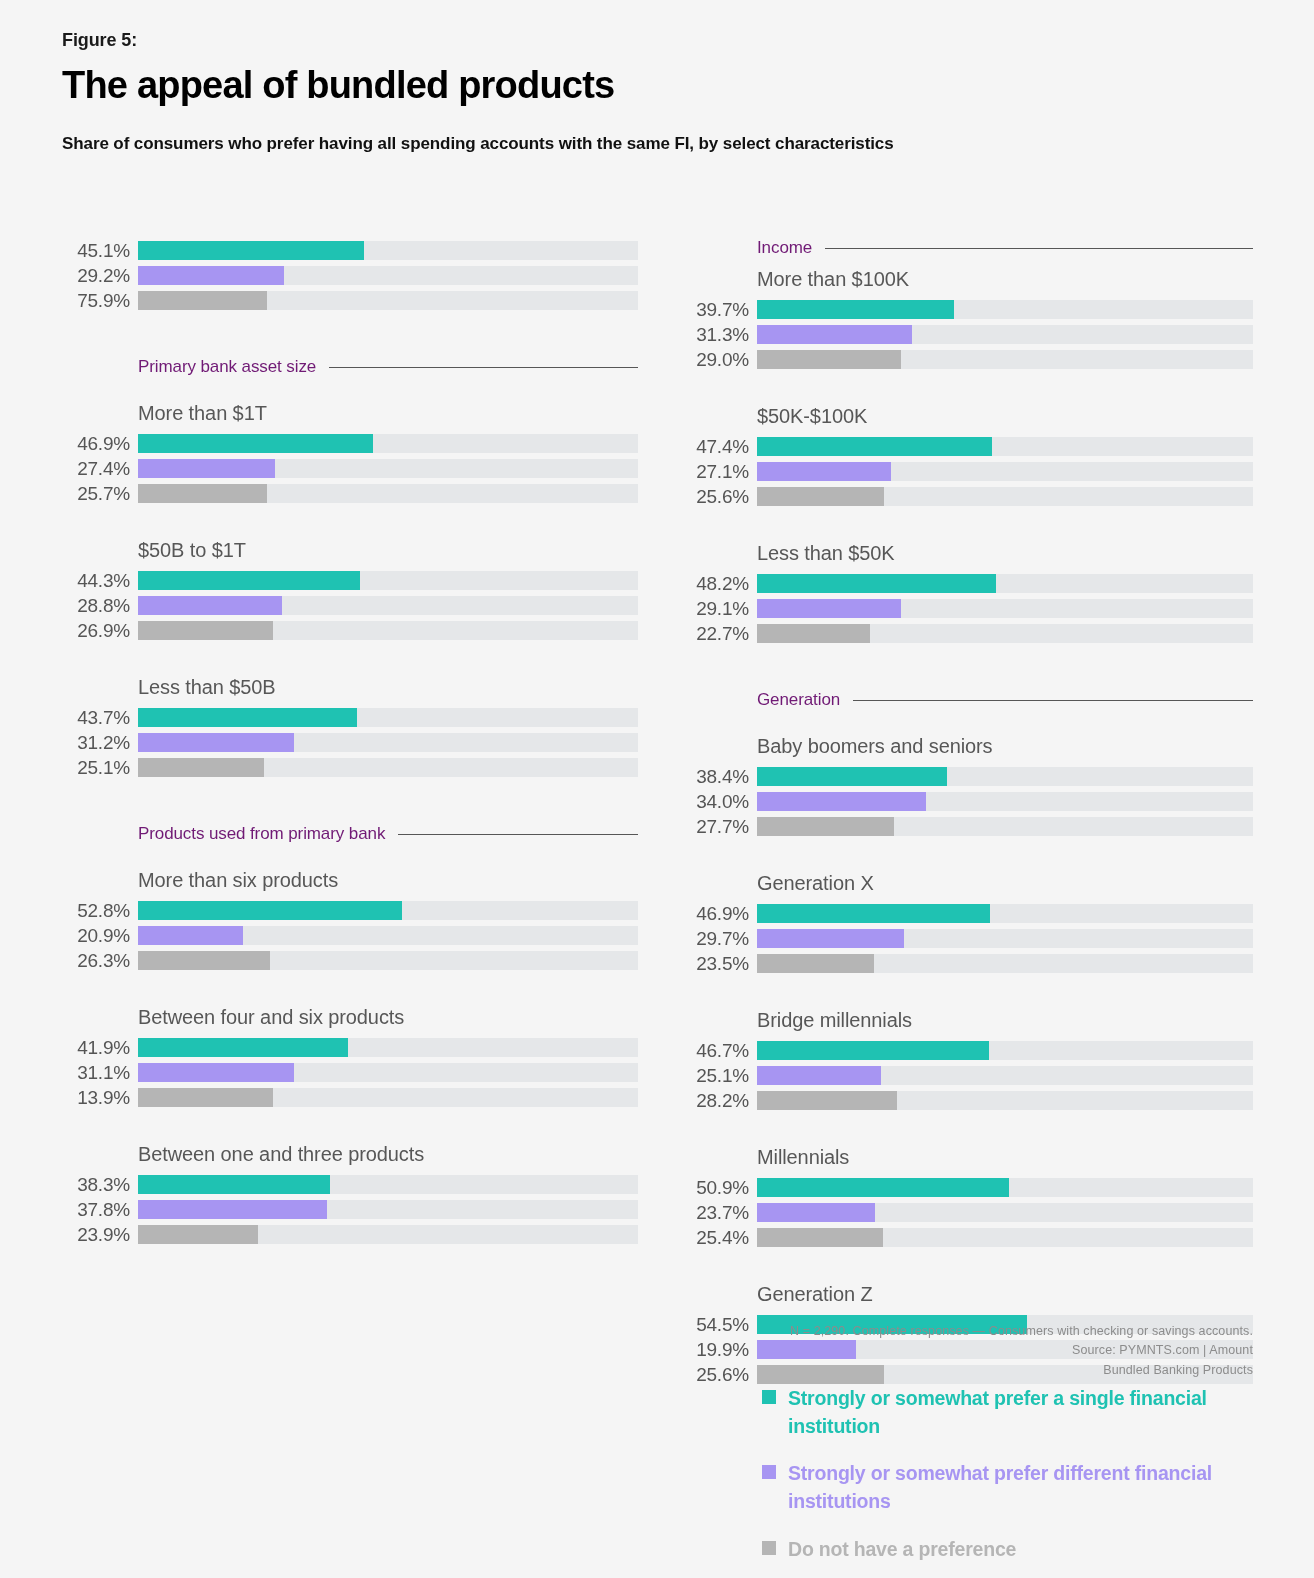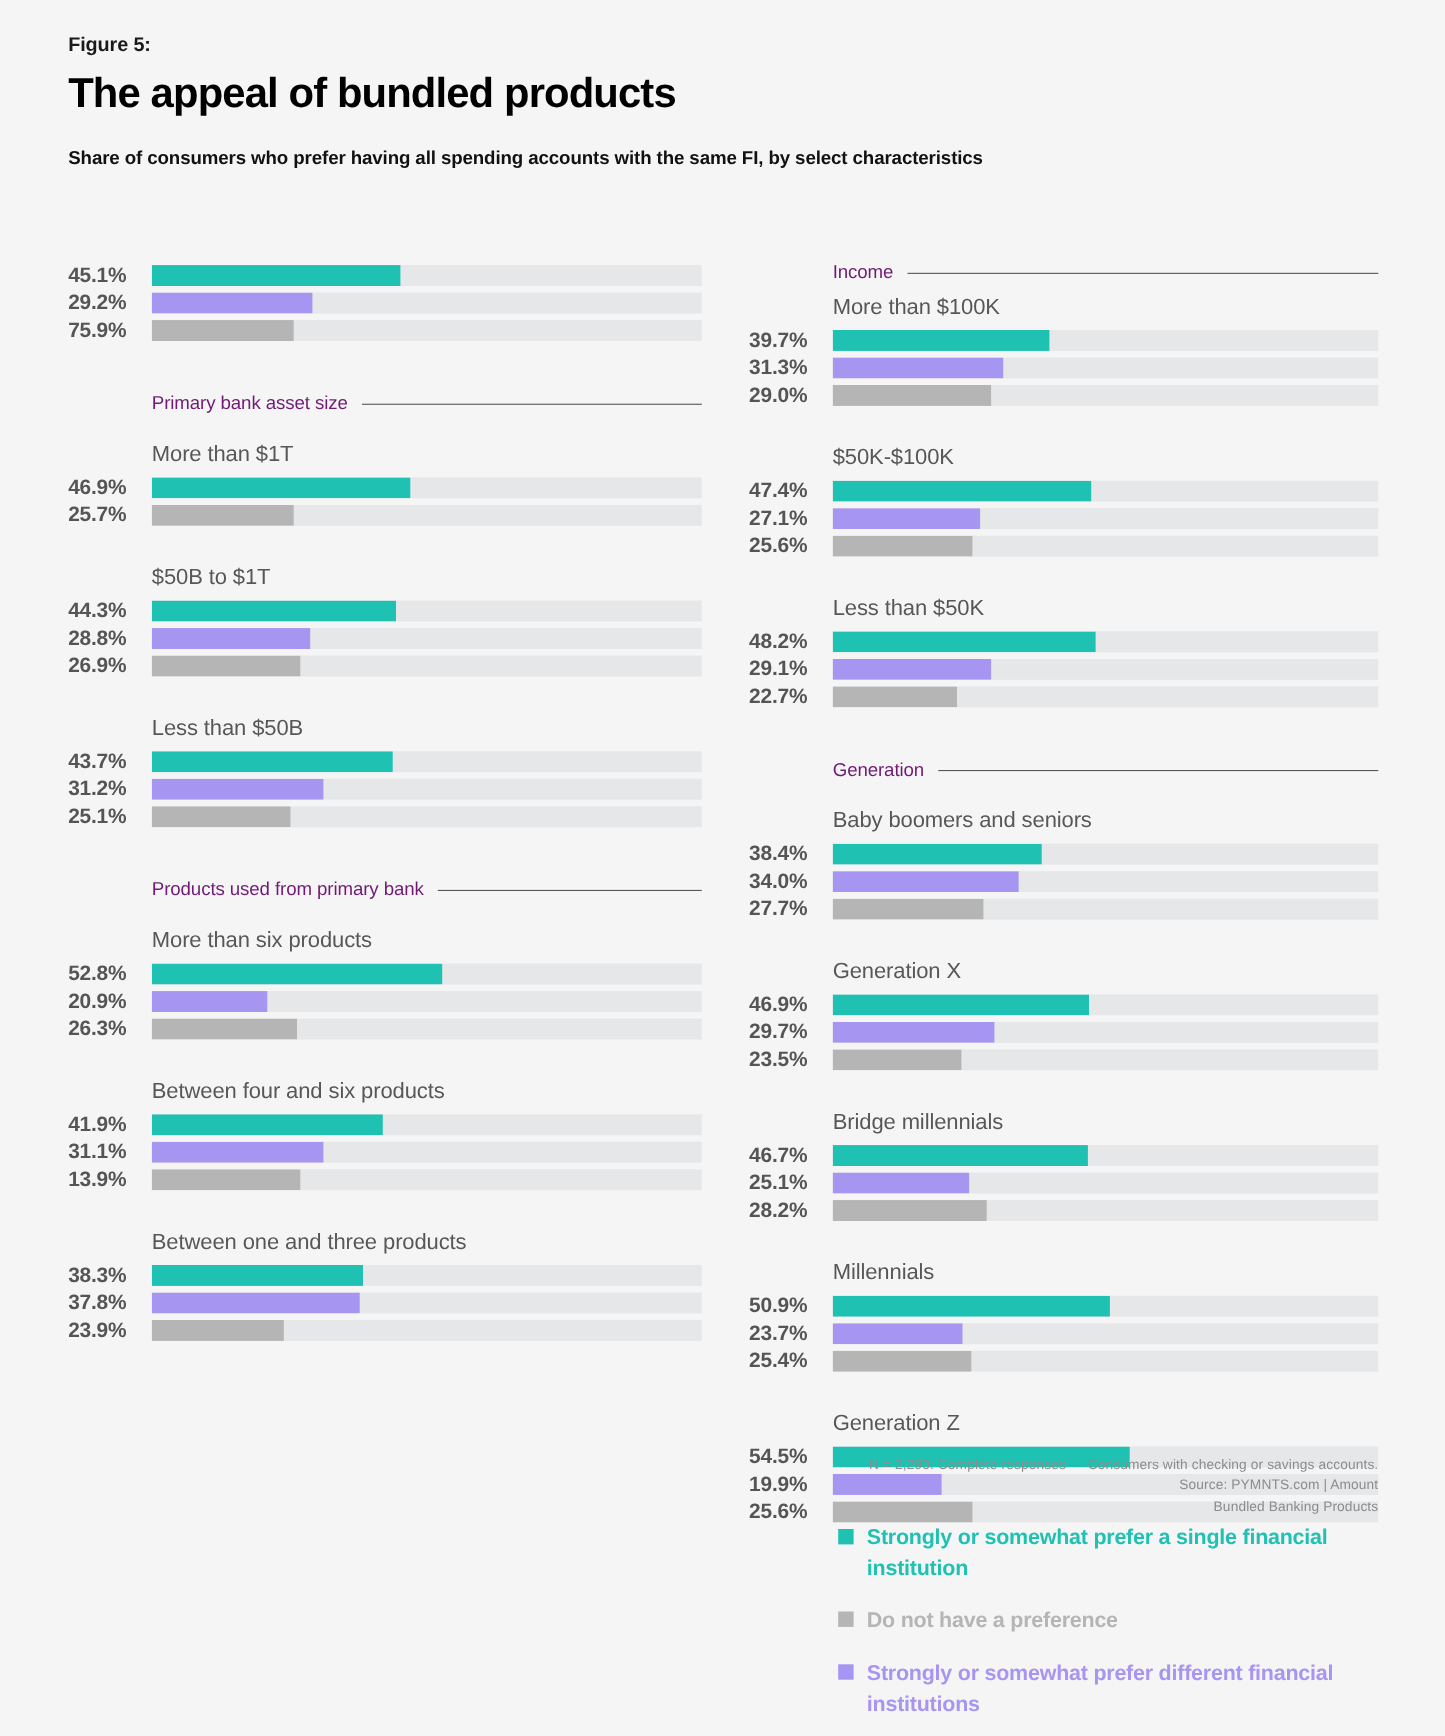--- a/index.html
+++ b/index.html
@@ -55,23 +55,23 @@
   .group { }
   .group-title {
     margin-left: 76px;
     font-size: 20px; color: #575757; font-weight: normal;
     letter-spacing: -0.1px; line-height: 1.2;
     margin-bottom: 6px;
   }
 
   .bar-row { display: flex; align-items: center; height: 25px; }
   .bar-label {
-    flex: 0 0 auto; text-align: left;
+    flex: 0 0 auto; text-align: right;
     padding-right: 8px;
-    font-size: 19px; color: #555555; font-weight: bold;
+    font-size: 19px; color: #555555; font-weight: normal;
     letter-spacing: -0.2px; line-height: 1;
   }
   .track {
     flex: 1 1 auto; height: 19px; background: #E5E7E9;
     position: relative; overflow: hidden;
   }
   .fill { height: 100%; width: 0; }
   .c0 { background: #1FC2B2; }
   .c1 { background: #A795F2; }
   .c2 { background: #B5B5B5; }
@@ -134,20 +134,26 @@
       </div>
       <div class="group" style="margin-top: 24px;">
         <div class="group-title">More than $1T</div>
         <div class="bar-row">
           <div class="bar-label gutter">46.9%</div>
           <div class="track">
             <div class="fill c0" style="width: 46.9%;"></div>
           </div>
         </div>
         <div class="bar-row">
+          <div class="bar-label gutter">27.4%</div>
+          <div class="track">
+            <div class="fill c1" style="width: 27.4%;"></div>
+          </div>
+        </div>
+        <div class="bar-row">
           <div class="bar-label gutter">25.7%</div>
           <div class="track">
             <div class="fill c2" style="width: 25.7%;"></div>
           </div>
         </div>
       </div>
       <div class="group" style="margin-top: 32px;">
         <div class="group-title">$50B to $1T</div>
         <div class="bar-row">
           <div class="bar-label gutter">44.3%</div>
@@ -441,22 +447,22 @@
     <div>Source: PYMNTS.com  |  Amount</div>
     <div>Bundled Banking Products</div>
   </div>
 
   <div class="legend" id="legend">
       <div class="legend-item">
         <span class="swatch sw0"></span>
         <span class="legend-text lg0">Strongly or somewhat prefer a single financial institution</span>
       </div>
       <div class="legend-item">
+        <span class="swatch sw1"></span>
+        <span class="legend-text lg1">Strongly or somewhat prefer different financial institutions</span>
+      </div>
+      <div class="legend-item">
         <span class="swatch sw2"></span>
         <span class="legend-text lg2">Do not have a preference</span>
       </div>
-      <div class="legend-item">
-        <span class="swatch sw1"></span>
-        <span class="legend-text lg1">Strongly or somewhat prefer different financial institutions</span>
-      </div>
     </div>
 
 </div>
 
 </body></html>

